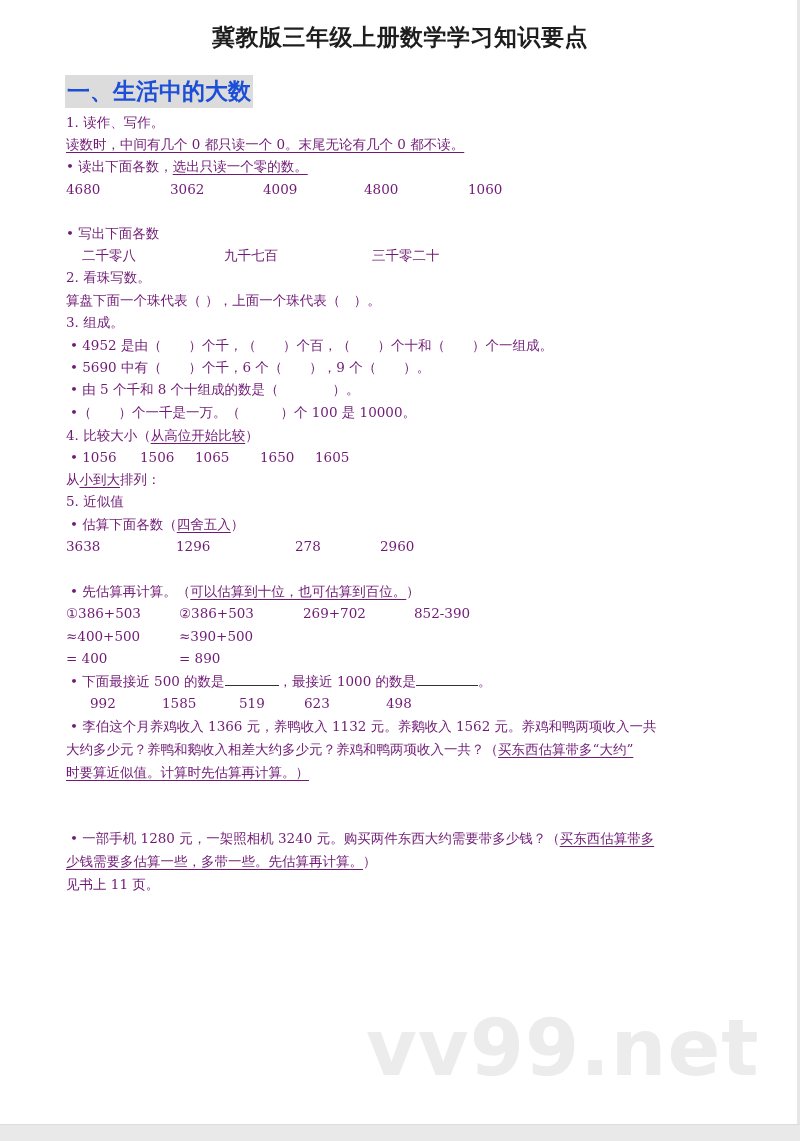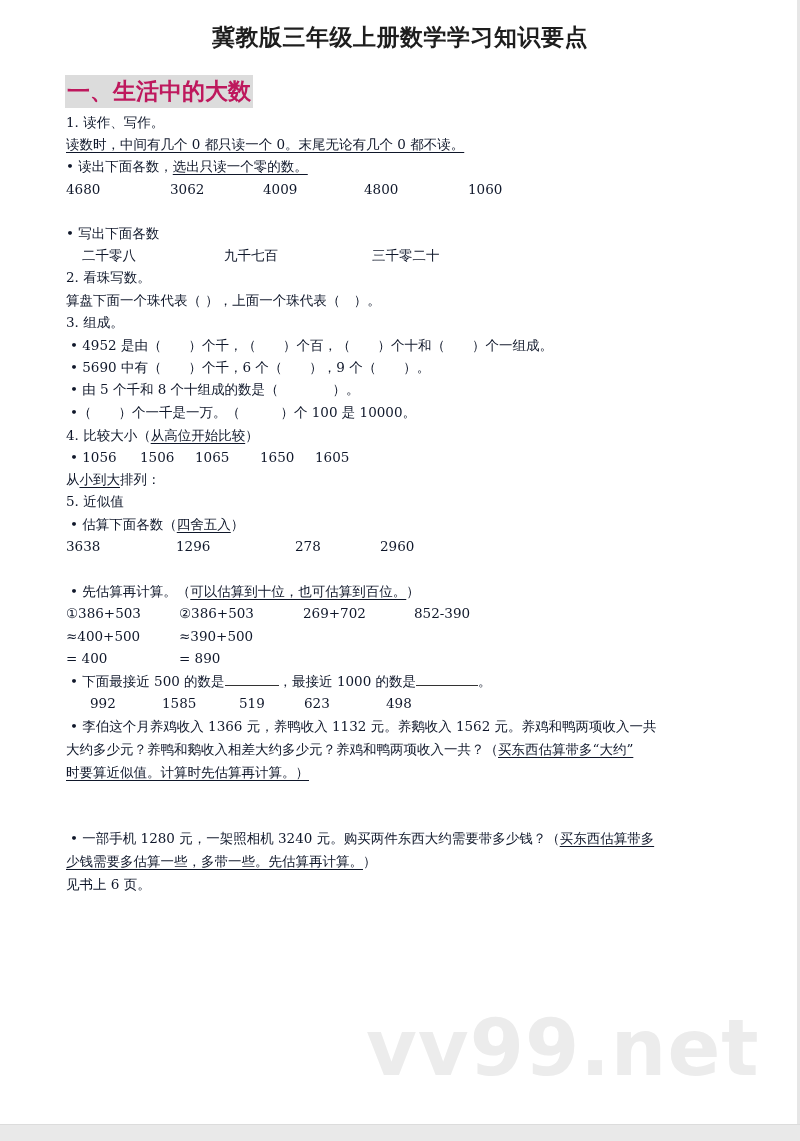--- a/index.html
+++ b/index.html
@@ -12,25 +12,25 @@
   .page-edge-bottom { position: absolute; left: 0; bottom: 0; width: 800px; height: 16px; background: #e9e9e9; border-top: 1px solid #dcdcdc; }
   .title {
     position: absolute; top: 22px; left: 0; width: 800px; text-align: center;
     font-family: "DejaVu Sans", "Liberation Sans", sans-serif;
     font-size: 23px; font-weight: bold; color: #1e1e1e; letter-spacing: 0.5px;
   }
   .section-heading {
     position: absolute; top: 75px; left: 65px; height: 33px; padding: 0 2px;
     background: #dcdcdc;
     font-family: "DejaVu Sans", "Liberation Sans", sans-serif;
-    font-size: 23px; font-weight: bold; color: #be185d; line-height: 33px;
+    font-size: 23px; font-weight: bold; color: #1d4ed8; line-height: 33px;
   }
   .line {
     position: absolute; left: 66px; font-size: 13.5px; line-height: 18px; white-space: nowrap;
-    color: #0f172a;
+    color: #701a75;
   }
   .u { text-decoration: underline; text-underline-offset: 3px; }
   .cell { position: absolute; white-space: nowrap; }
   .blank { display: inline-block; border-bottom: 1px solid #333; height: 12px; vertical-align: baseline; }
   .watermark {
     position: absolute; top: 1003px; left: 366px;
     font-family: "DejaVu Sans", "Liberation Sans", sans-serif;
     font-size: 78px; font-weight: bold; color: #ececec; letter-spacing: 1px;
   }
 </style>
@@ -131,15 +131,15 @@
   <span>大约多少元？养鸭和鹅收入相差大约多少元？养鸡和鸭两项收入一共？（</span><span class="u">买东西估算带多“大约”</span>
 </div>
 <div class="line u" style="top:763px">时要算近似值。计算时先估算再计算。）</div>
 
 <div class="line" style="top:829px; left:70px">
   <span>• 一部手机 1280 元，一架照相机 3240 元。购买两件东西大约需要带多少钱？（</span><span class="u">买东西估算带多</span>
 </div>
 <div class="line" style="top:852px">
   <span class="u">少钱需要多估算一些，多带一些。先估算再计算。</span><span>）</span>
 </div>
-<div class="line" style="top:875px">见书上 6 页。</div>
+<div class="line" style="top:875px">见书上 11 页。</div>
 
 <div class="watermark">vv99.net</div>
 
 </body></html>

